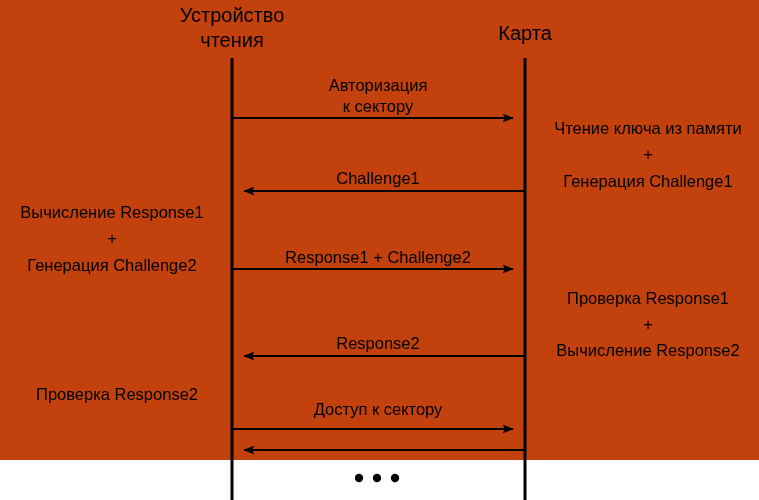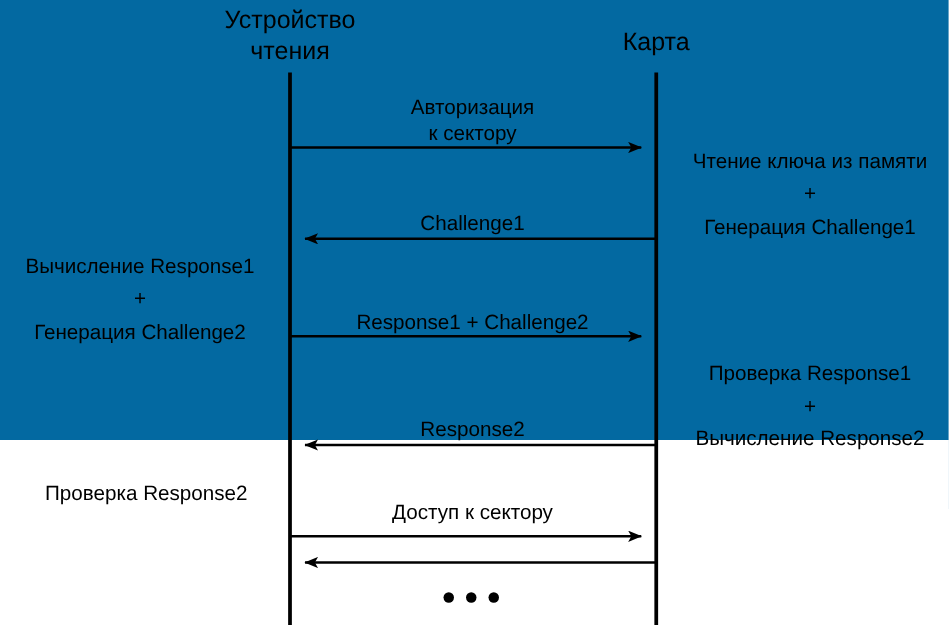--- a/index.html
+++ b/index.html
@@ -10,22 +10,22 @@
   body {
     width: 759px;
     height: 500px;
     overflow: hidden;
     font-family: "Liberation Sans", sans-serif;
     color: #000000;
   }
   #diagram-root {
     position: relative;
     width: 759px;
-    height: 352px;
-    background: #0369a1;
+    height: 460px;
+    background: #c2410c;
   }
   svg.diagram-canvas {
     position: absolute;
     top: 0;
     left: 0;
     width: 759px;
     height: 500px;
     display: block;
   }
   .dgm-text {

